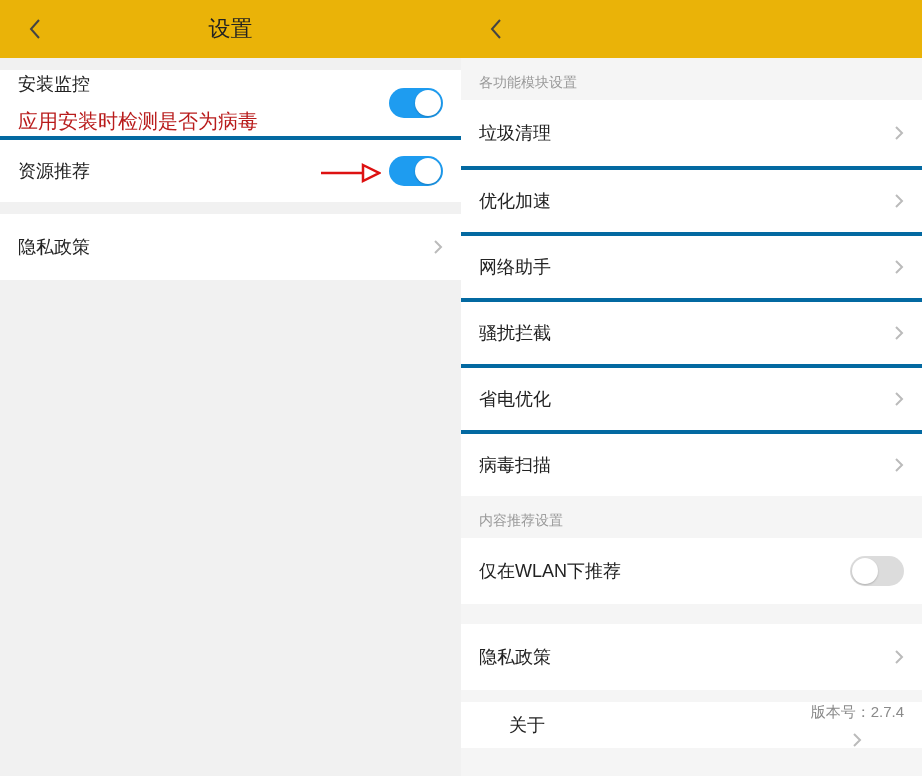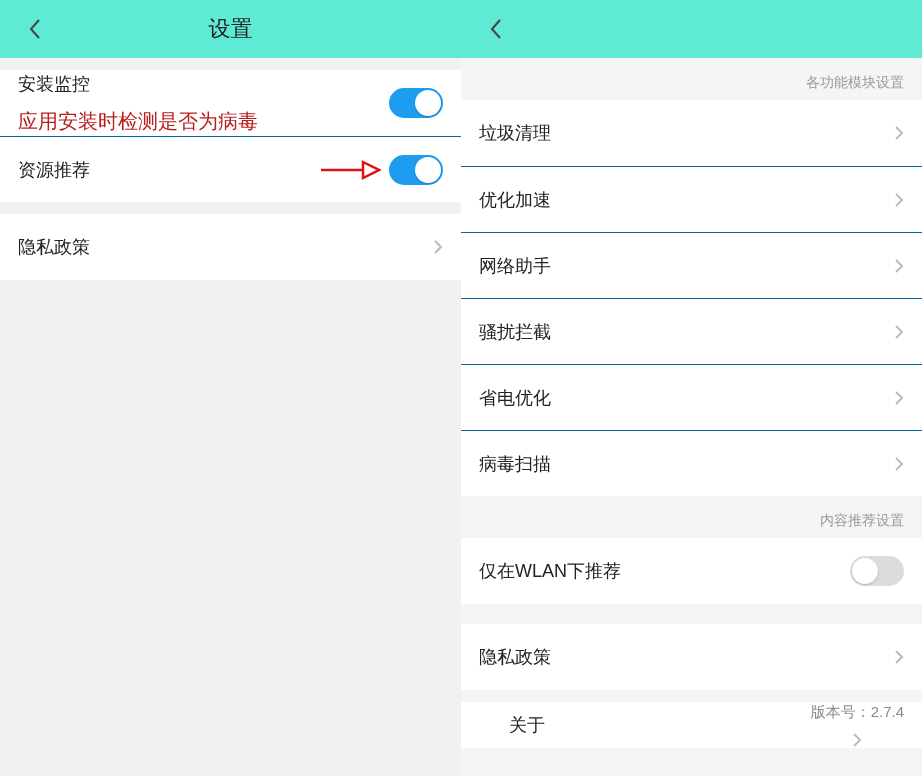--- a/index.html
+++ b/index.html
@@ -2,30 +2,30 @@
 <html><head>
 <meta charset="utf-8">
 <style>
   * { box-sizing: border-box; margin: 0; padding: 0; }
   html, body { width: 922px; height: 776px; font-family: -apple-system, "Helvetica Neue", Arial, sans-serif; background:#fff; }
   .container { display:flex; width:922px; height:776px; }
   .pane { position:relative; display:flex; flex-direction:column; }
   .left-pane  { width:461px; background:#f1f1f1; }
   .right-pane { width:461px; background:#f5f5f5; }
 
-  .header { height:58px; background:#5eead4; display:flex; align-items:center; position:relative; }
+  .header { height:58px; background:#eab308; display:flex; align-items:center; position:relative; }
   .header .back { position:absolute; left:28px; top:50%; transform:translateY(-50%); }
   .header .title { width:100%; text-align:center; font-size:22px; color:#222; font-weight:500; }
 
   .section-gap { height:12px; background:transparent; }
   .section { background:#fff; }
-  .group-header { padding:16px 18px 8px 18px; font-size:14px; color:#9a9a9a; background:transparent;text-align:right; }
+  .group-header { padding:16px 18px 8px 18px; font-size:14px; color:#9a9a9a; background:transparent; }
 
   .row { display:flex; align-items:center; padding:0 18px; min-height:66px; position:relative; }
-  .row + .row { border-top:1px solid #0369a1; }
+  .row + .row { border-top:4px solid #0369a1; }
   .row-body { flex:1; display:flex; flex-direction:column; justify-content:center; }
   .row-title { font-size:18px; color:#222; }
   .row-sub   { font-size:20px; color:#b91c1c; margin-top:12px; }
   .row-right { display:flex; align-items:center; gap:10px;flex-direction:column; }
   .row-right .meta { font-size:15px; color:#8a8a8a; }
 
   
   .toggle { width:54px; height:30px; border-radius:15px; position:relative; }
   .toggle .knob { position:absolute; top:2px; width:26px; height:26px; border-radius:50%; background:#fff; box-shadow:0 1px 2px rgba(0,0,0,.2); }
   .toggle.on  { background:#1e9cf0; }

